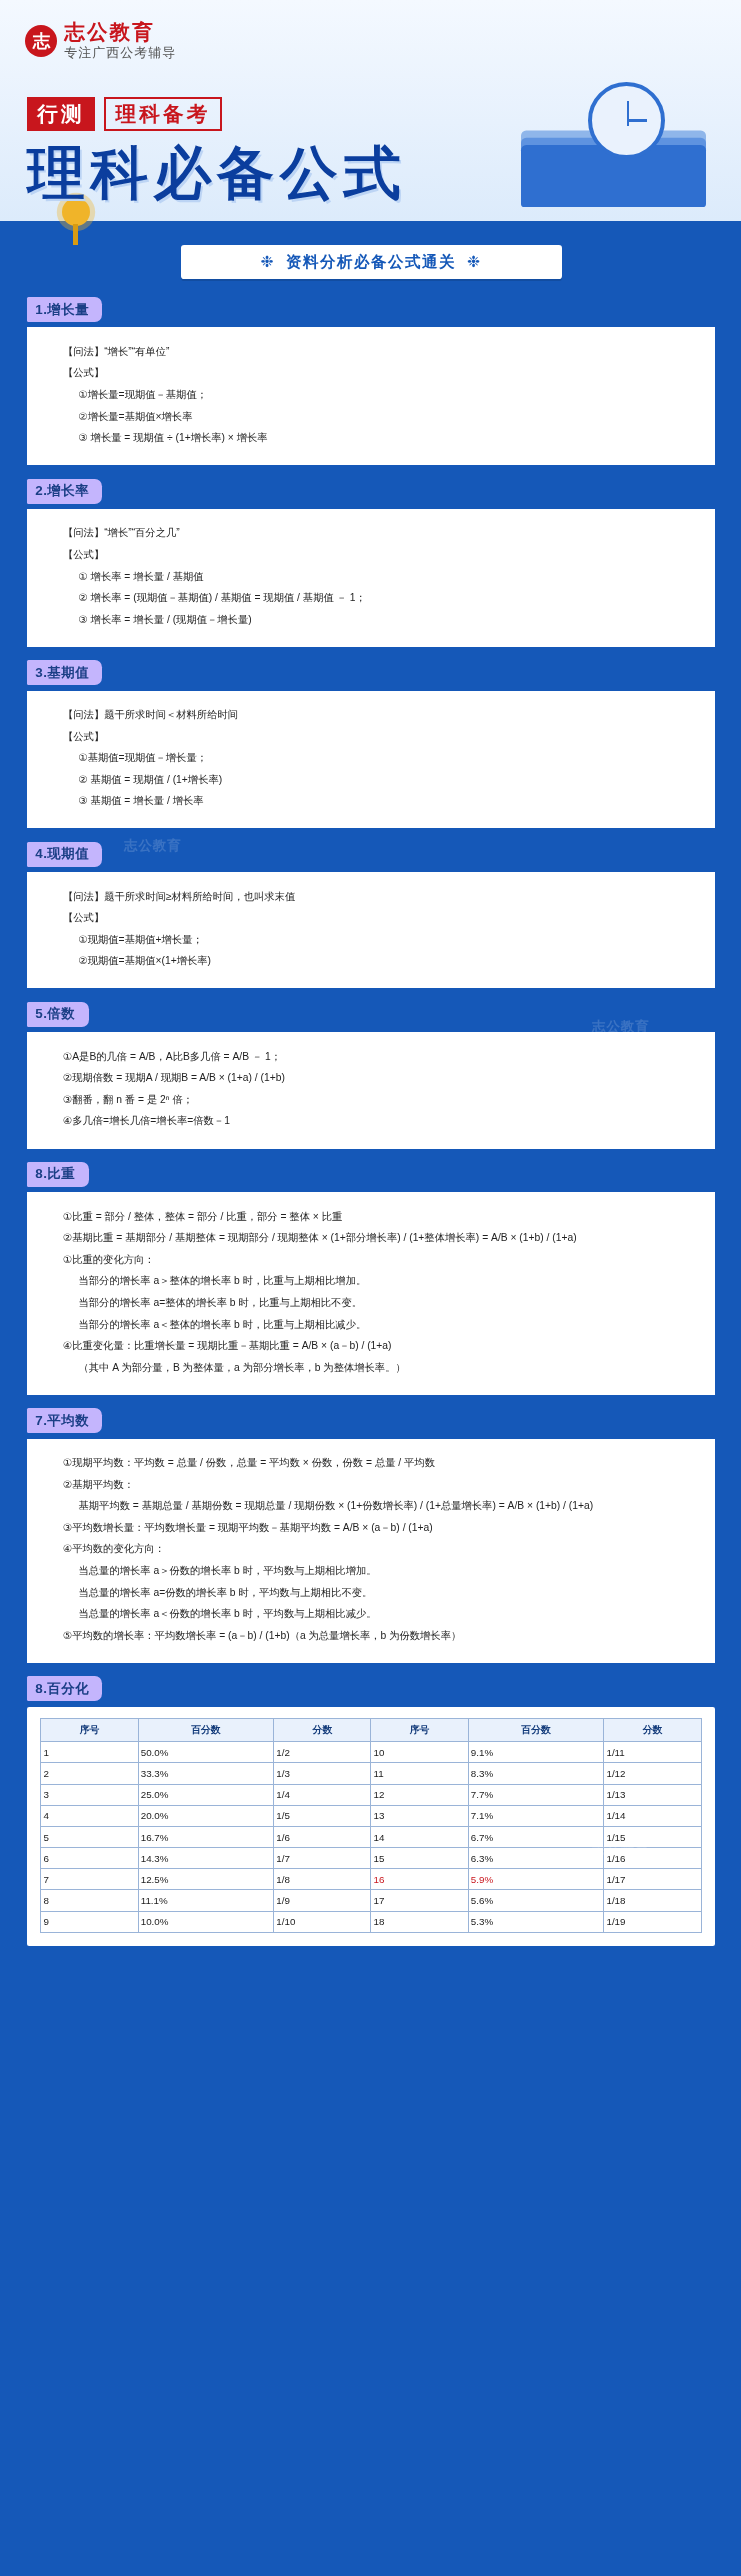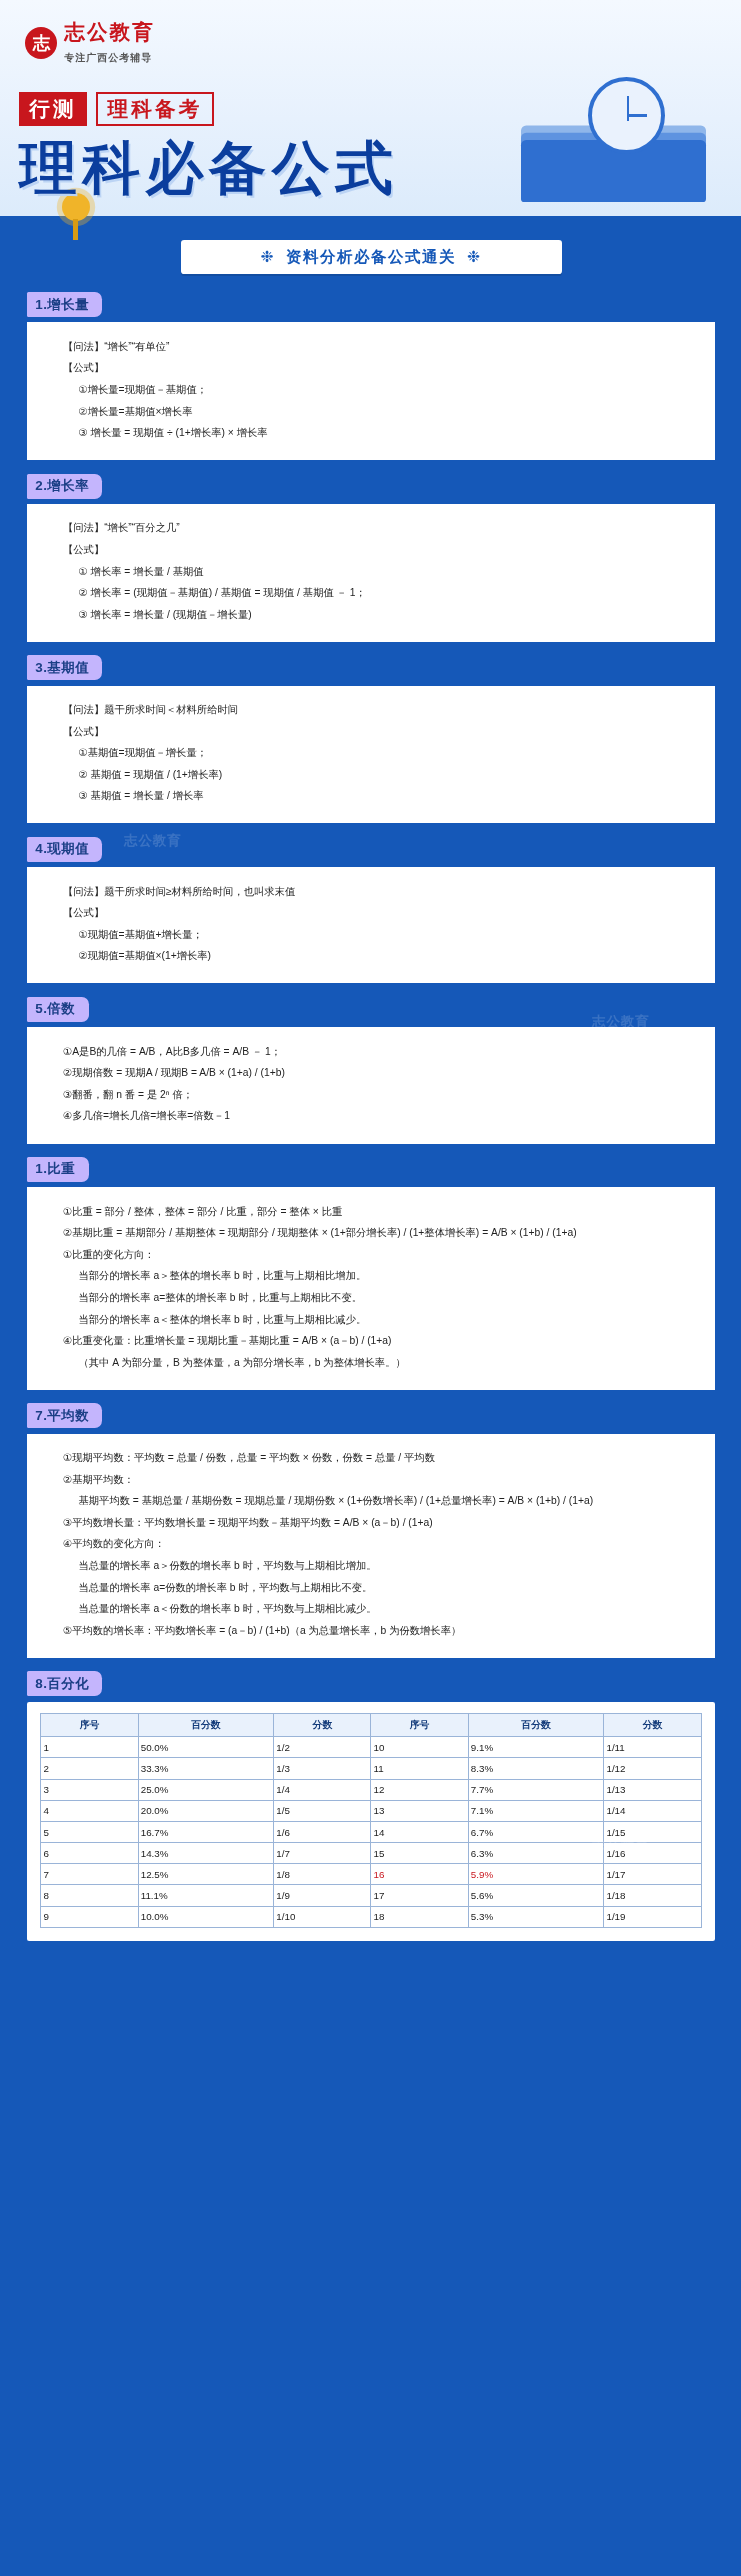--- a/index.html
+++ b/index.html
@@ -20,23 +20,23 @@
   }
   .logo-row { display:flex; align-items:center; padding-left:25px; }
   .logo-mark {
     width:32px; height:32px; border-radius:50%;
     background:#c8161d; color:#fff;
     display:flex; align-items:center; justify-content:center;
     font-size:17.5px; font-weight:bold; letter-spacing:-1px;
   }
   .logo-text { margin-left:7.2px; }
   .logo-title { font-size:20.6px; font-weight:bold; color:#c8161d; letter-spacing:2.1px; line-height:1.05; }
-  .logo-sub { font-size:10px; color:#555; letter-spacing:1px; margin-top:9px;font-weight:bold; }
-
-  .title-block { padding-left:19px; margin-top:27px; position:relative; z-index:3; }
+  .logo-sub { font-size:13px; color:#555; letter-spacing:1px; margin-top:2px; }
+
+  .title-block { padding-left:27px; margin-top:35px; position:relative; z-index:3; }
   .tag-row { display:flex; align-items:center; gap:9.3px; }
   .tag-red {
     background:#c8161d; color:#fff; font-size:20.6px; font-weight:bold;
     padding:3.1px 10.3px; letter-spacing:3.1px;
   }
   .tag-outline {
     border:2.1px solid #c8161d; color:#c8161d; font-size:20.6px; font-weight:bold;
     padding:1px 9.3px; letter-spacing:3.1px;
   }
   .big-title {
@@ -185,21 +185,21 @@
             <div class="row indent1">【公式】</div>
             <div class="row indent2">①现期值=基期值+增长量；</div>
             <div class="row indent2">②现期值=基期值×(1+增长率)</div>
           </div></div>
         <div class="section"><div class="sec-head">5.倍数</div><div class="sec-body">
             <div class="row indent1">①A是B的几倍 = A/B，A比B多几倍 = A/B － 1；</div>
             <div class="row indent1">②现期倍数 = 现期A / 现期B = A/B × (1+a) / (1+b)</div>
             <div class="row indent1">③翻番，翻 n 番 = 是 2ⁿ 倍；</div>
             <div class="row indent1">④多几倍=增长几倍=增长率=倍数－1</div>
           </div></div>
-        <div class="section"><div class="sec-head">1.比重</div><div class="sec-body">
+        <div class="section"><div class="sec-head">8.比重</div><div class="sec-body">
             <div class="row indent1">①比重 = 部分 / 整体，整体 = 部分 / 比重，部分 = 整体 × 比重</div>
             <div class="row indent1">②基期比重 = 基期部分 / 基期整体 = 现期部分 / 现期整体 × (1+部分增长率) / (1+整体增长率) = A/B × (1+b) / (1+a)</div>
             <div class="row indent1">①比重的变化方向：</div>
             <div class="row indent2">当部分的增长率 a＞整体的增长率 b 时，比重与上期相比增加。</div>
             <div class="row indent2">当部分的增长率 a=整体的增长率 b 时，比重与上期相比不变。</div>
             <div class="row indent2">当部分的增长率 a＜整体的增长率 b 时，比重与上期相比减少。</div>
             <div class="row indent1">④比重变化量：比重增长量 = 现期比重－基期比重 = A/B × (a－b) / (1+a)</div>
             <div class="row indent2">（其中 A 为部分量，B 为整体量，a 为部分增长率，b 为整体增长率。）</div>
           </div></div>
         <div class="section"><div class="sec-head">7.平均数</div><div class="sec-body">

